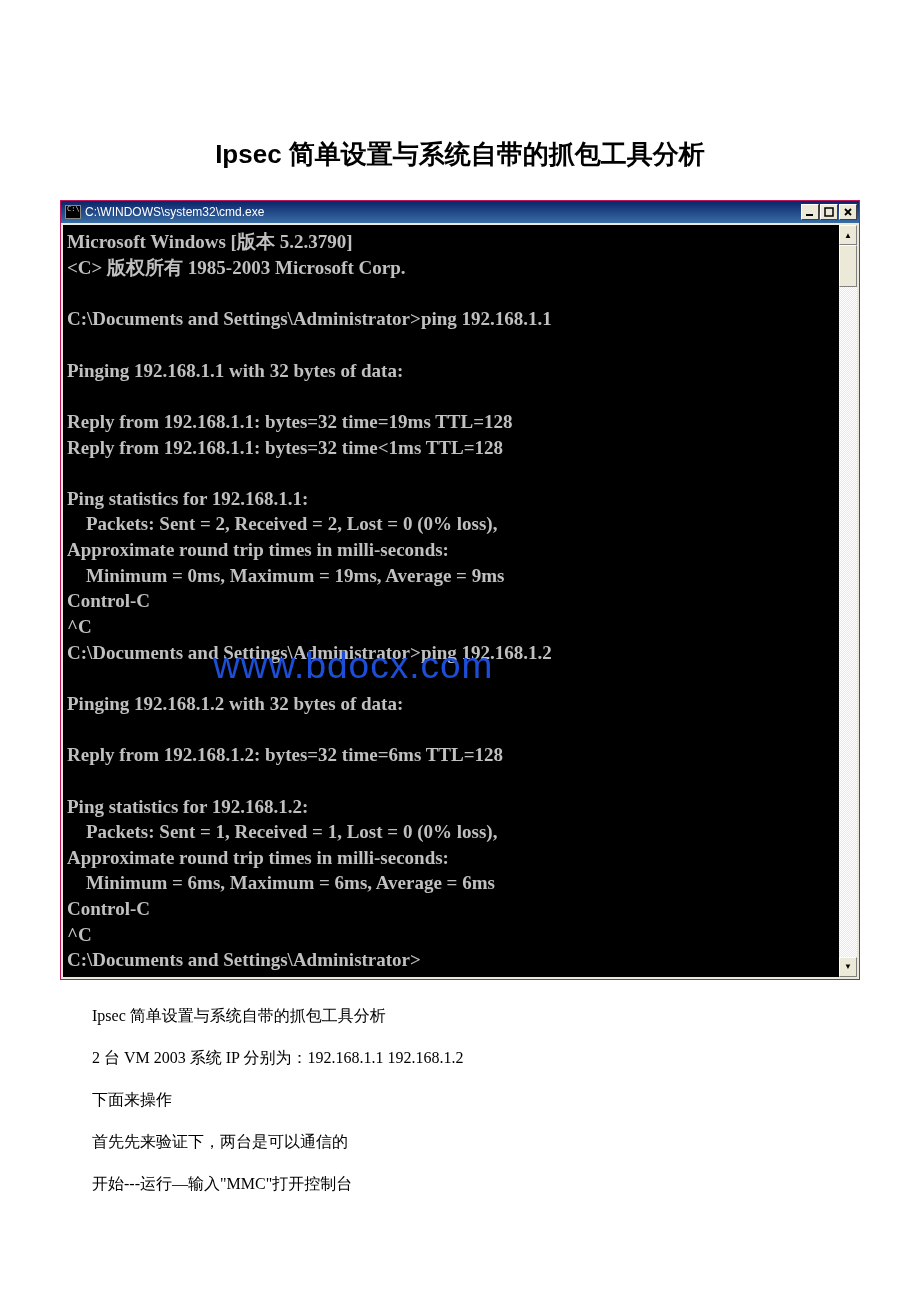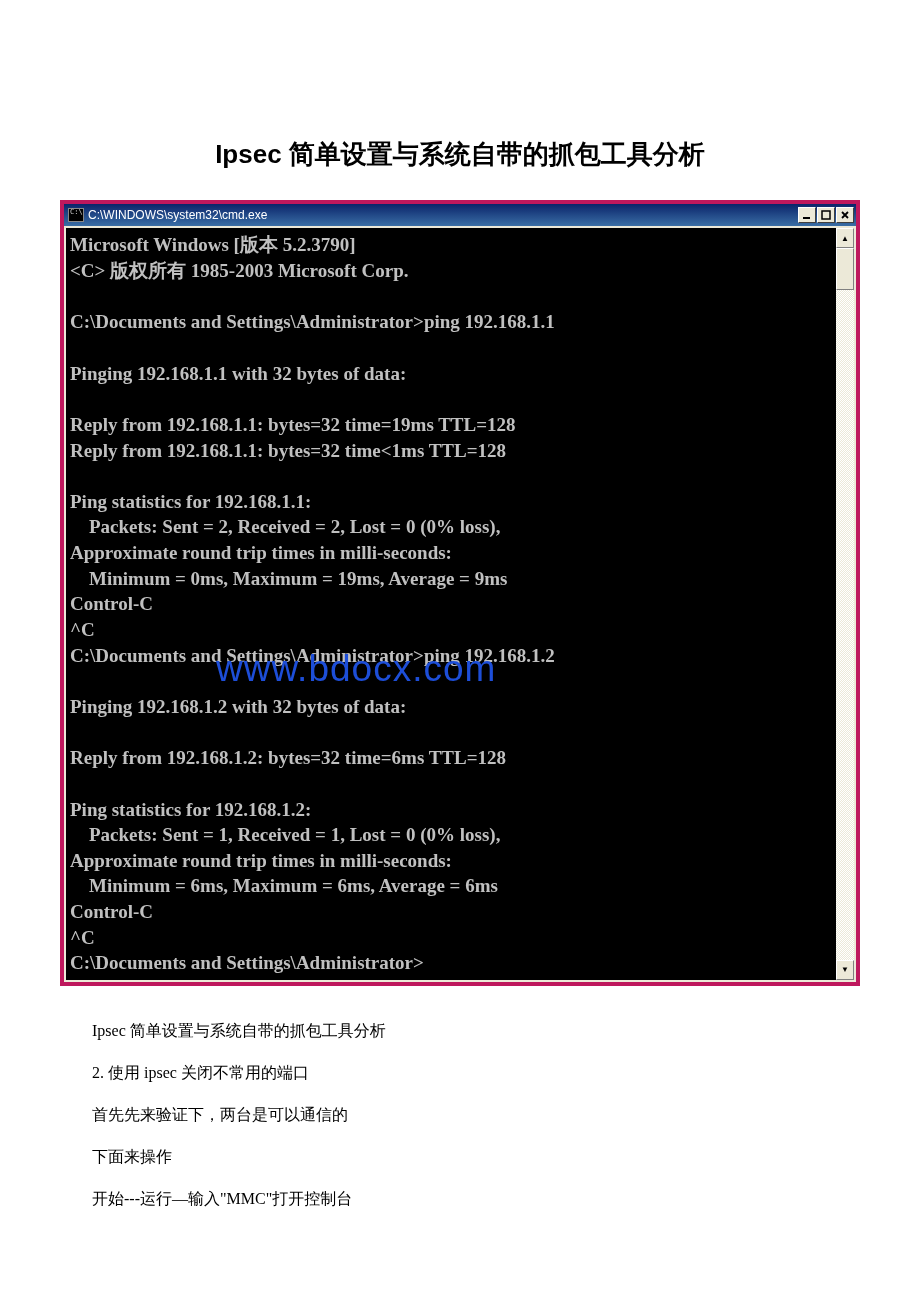--- a/index.html
+++ b/index.html
@@ -13,24 +13,24 @@
     padding: 120px 60px 60px 60px;
   }
   .title {
     text-align: center;
     font-size: 26px;
     font-weight: bold;
     margin-bottom: 28px;
     font-family: "SimHei", "Microsoft YaHei", sans-serif;
   }
   .cmd-window {
-    border: 4px solid #be185d;
+    border: 1px solid #be185d;
     width: 100%;
     box-sizing: border-box;
-    margin-bottom: 33px;
+    margin-bottom: 24px;
     background: #ece9d8;
   }
   .cmd-titlebar {
     background: linear-gradient(to bottom, #0a246a, #3a6ea5);
     color: #ffffff;
     display: flex;
     align-items: center;
     justify-content: space-between;
     height: 22px;
     padding: 0 2px 0 4px;
@@ -217,18 +217,18 @@
         <div class="scroll-track">
           <div class="scroll-thumb"></div>
         </div>
         <div class="scroll-btn">▼</div>
       </div>
     </div>
   </div>
 
   <div class="content">
     <p>Ipsec 简单设置与系统自带的抓包工具分析</p>
-    <p>2. 使用 ipsec 关闭不常用的端口</p>
+    <p>2 台 VM 2003 系统 IP 分别为：192.168.1.1 192.168.1.2</p>
+    <p>下面来操作</p>
     <p>首先先来验证下，两台是可以通信的</p>
-    <p>下面来操作</p>
     <p>开始---运行—输入"MMC"打开控制台</p>
   </div>
 </div>
 
 </body></html>

